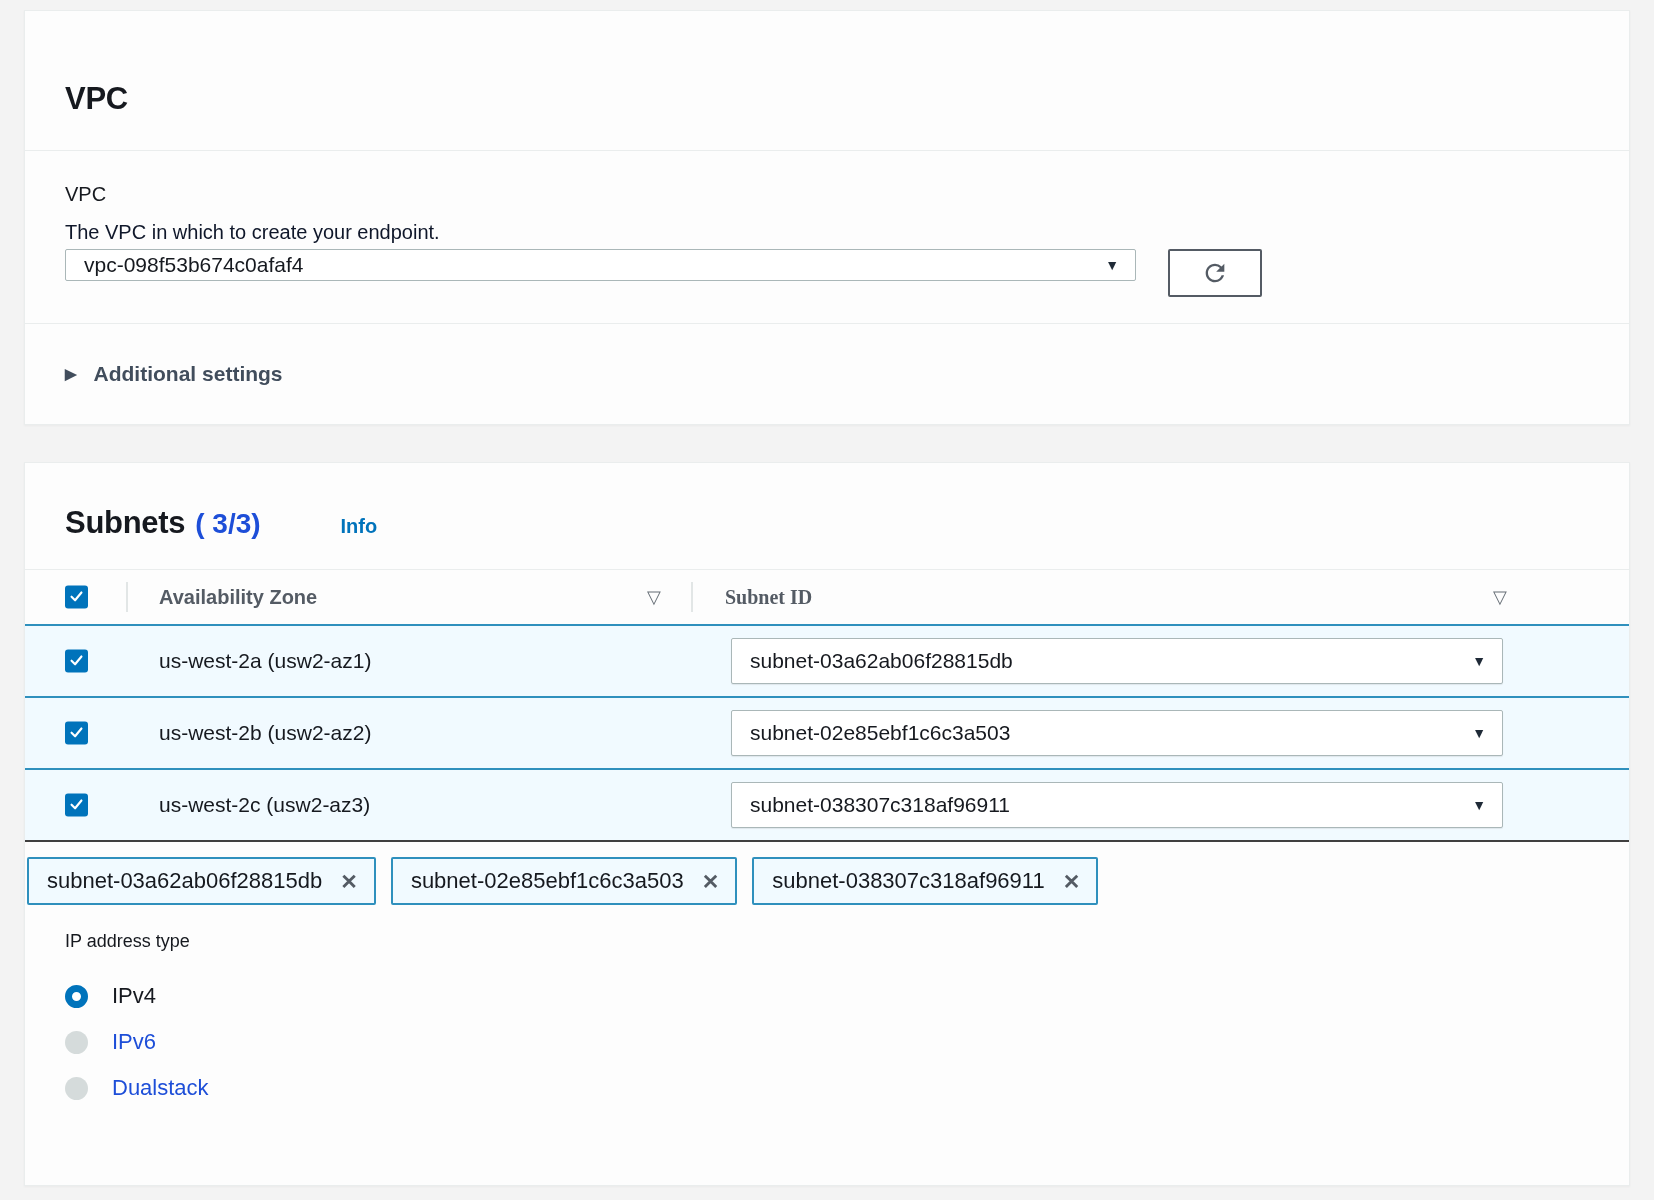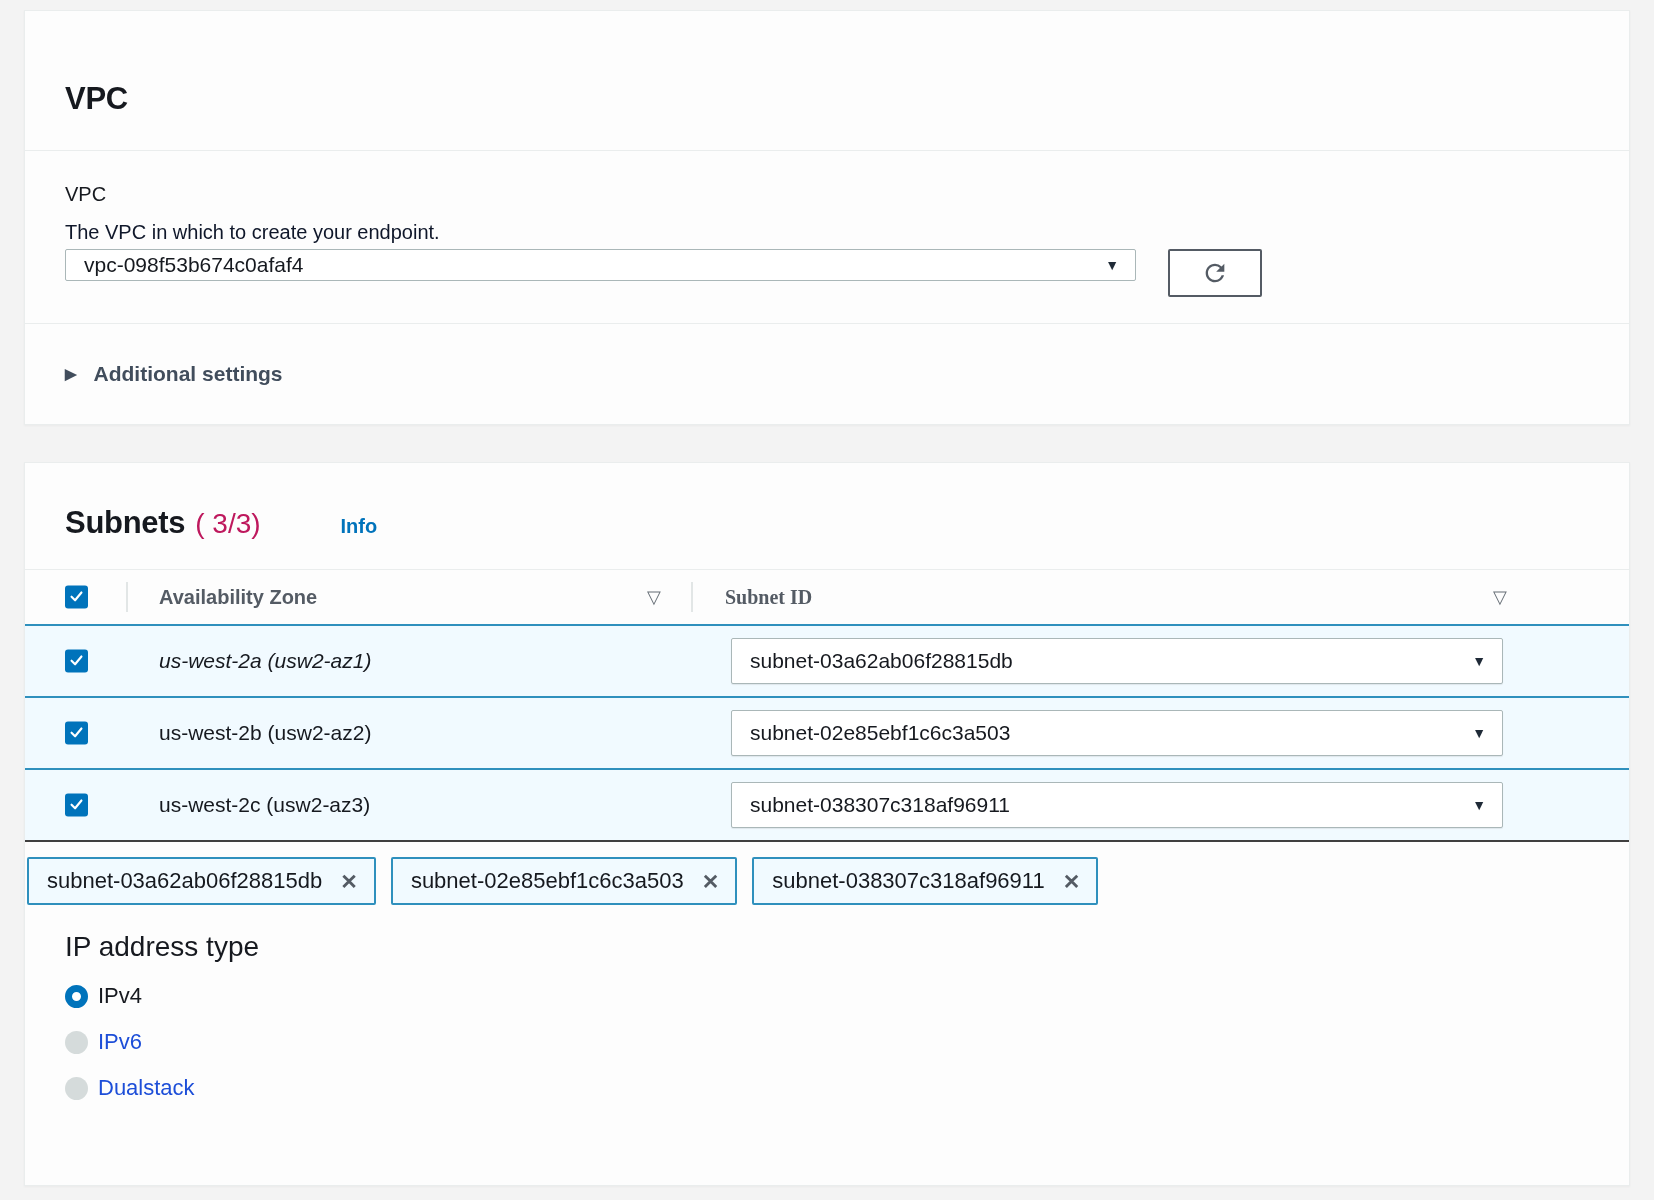--- a/index.html
+++ b/index.html
@@ -48,21 +48,21 @@
 
   .expand-row {
     position:absolute; left:40px; top:346px; height:34px;
     display:flex; align-items:center; gap:17px;
     font-size:21px; font-weight:bold; color:#414d5c; cursor:pointer;
   }
   .tri { font-size:15px; color:#414d5c; }
 
   
   .subnets-title-row { position:absolute; left:40px; top:32px; display:flex; align-items:baseline; }
-  .subnets-count { font-size:28px; color:#be185d; font-weight:normal; margin-left:10px;margin-top:13px; }
+  .subnets-count { font-size:28px; color:#1d4ed8; font-weight:bold; margin-left:10px;margin-top:13px; }
   .info-link { font-size:20px; font-weight:bold; color:#0073bb; margin-left:32px; cursor:pointer;padding-left:48px; }
 
   .thead { position:absolute; left:0; right:0; top:106px; height:55px; }
   .thead > * , .trow > * { position:absolute; top:50%; transform:translateY(-50%); }
 
   .checkbox {
     width:23px; height:23px; background:#0073bb; border-radius:3px;
     display:flex; align-items:center; justify-content:center; cursor:pointer;
     box-sizing:border-box;
   }
@@ -84,23 +84,23 @@
 
   .tokens { position:absolute; left:2px; top:394px; display:flex; gap:15px; }
   .token {
     display:inline-flex; align-items:center; gap:18px; height:48px;
     padding:0 16px 0 18px; background:#f1faff;
     border:2px solid #2f90bd; border-radius:2px;
     font-size:22px; color:#16191f; box-sizing:border-box; white-space:nowrap;
   }
   .token-close { font-size:21px; color:#545b64; font-weight:bold; cursor:pointer; line-height:1; }
 
-  .ip-label { position:absolute; left:40px; top:468px; font-size:28px; color:#16191f; }
-
-  .radio-row { position:absolute; left:40px; height:30px; display:flex; align-items:center; gap:10px; cursor:pointer; }
+  .ip-label { position:absolute; left:40px; top:468px; font-size:18px; color:#16191f; }
+
+  .radio-row { position:absolute; left:40px; height:30px; display:flex; align-items:center; gap:24px; cursor:pointer; }
   .radio-row.r0 { top:518px; }
   .radio-row.r1 { top:564px; }
   .radio-row.r2 { top:610px; }
   .radio { width:23px; height:23px; border-radius:50%; box-sizing:border-box; flex:none; }
   .radio.selected { border:7px solid #0073bb; background:#ffffff; }
   .radio.off { background:#d5dbdb; }
   .radio-label { font-size:22px; color:#16191f; }
   .radio-row.disabled { cursor:default; }
   .radio-row.disabled .radio-label { color:#1d4ed8; }
 </style>
@@ -161,21 +161,21 @@
     </div>
 
     <div class="tbody">
 
       <div class="trow">
         <span class="checkbox" style="left:40px;">
           <svg viewBox="0 0 24 24">
               <polyline points="5,13 10,18 19,7" fill="none" stroke="#ffffff" stroke-width="3" stroke-linecap="round" stroke-linejoin="round"></polyline>
             </svg>
         </span>
-        <span class="az-cell" style="left:134px;font-style:italic;">us-west-2a (usw2-az1)</span>
+        <span class="az-cell" style="left:134px;">us-west-2a (usw2-az1)</span>
         <div class="select subnet-select">
           <span>subnet-03a62ab06f28815db</span>
           <span class="caret">▼</span>
         </div>
       </div>
 
       <div class="trow">
         <span class="checkbox" style="left:40px;">
           <svg viewBox="0 0 24 24">
               <polyline points="5,13 10,18 19,7" fill="none" stroke="#ffffff" stroke-width="3" stroke-linecap="round" stroke-linejoin="round"></polyline>

